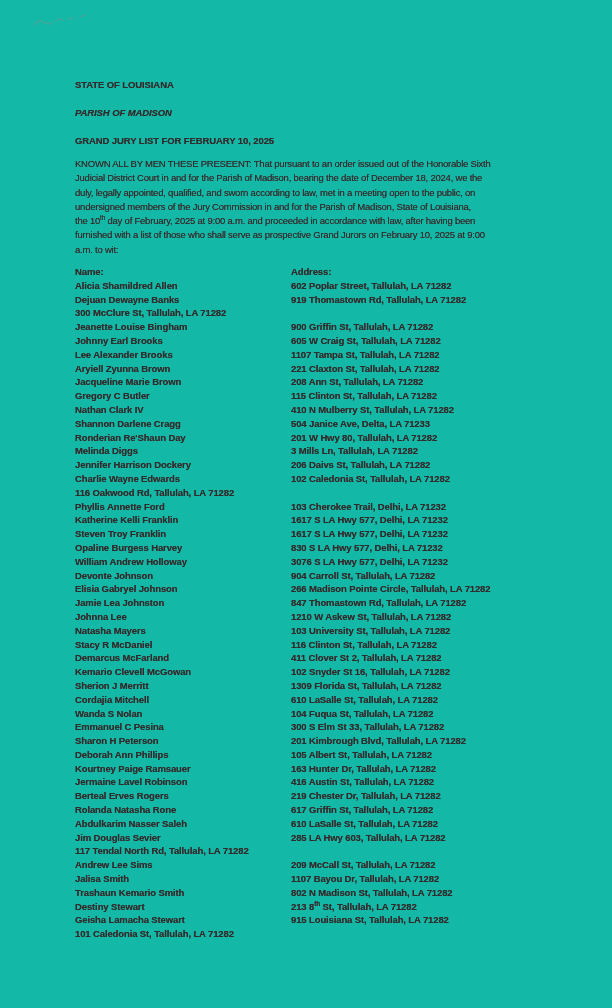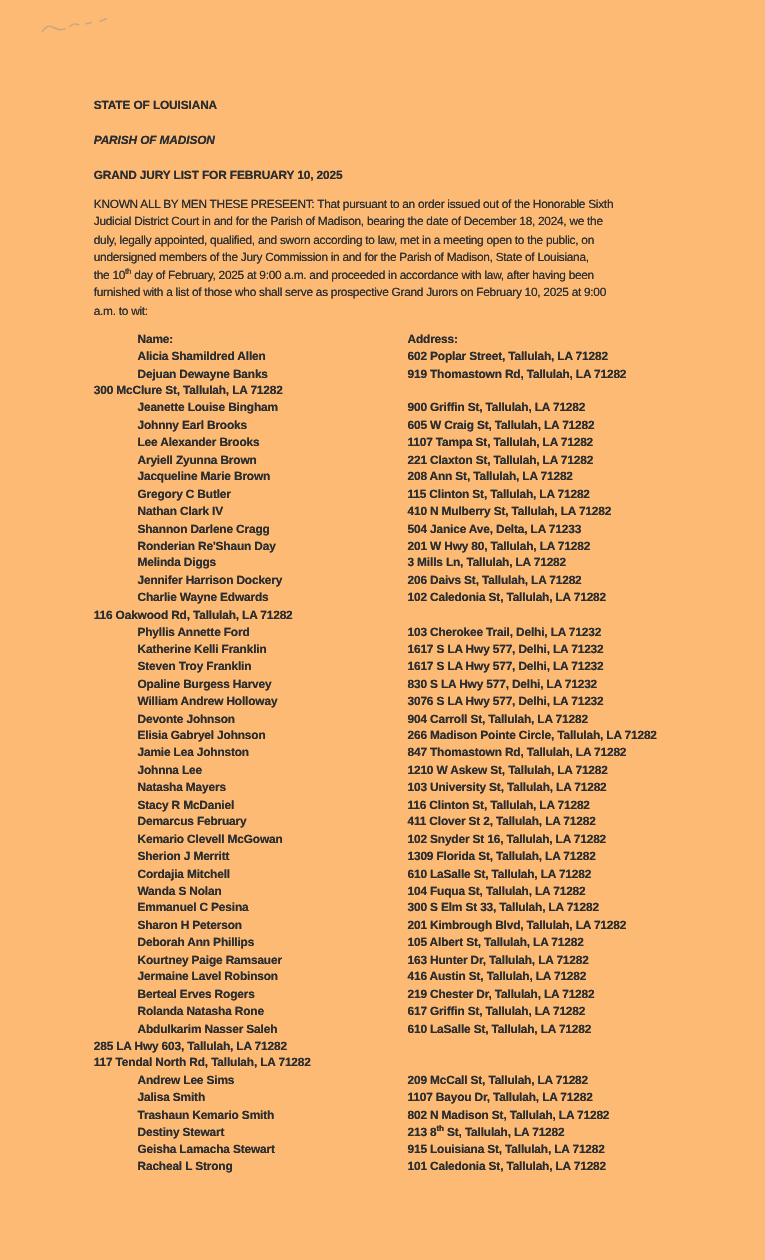--- a/index.html
+++ b/index.html
@@ -6,21 +6,21 @@
   body {
     width: 612px; height: 1008px;
     background: #ffffff;
     position: relative;
     overflow: hidden;
     font-family: "Liberation Sans", sans-serif;
     color: #2d2d2d;
   }
   .page {
     position: absolute; inset: 0;
-    background: #fdba74;
+    background: #14b8a6;
   }
   .hline {
     position: absolute; left: 75px;
     font-size: 9.5px; font-weight: 700;
     letter-spacing: -0.1px; white-space: nowrap;
     text-shadow: 0 0 0.3px #4a4a4a;
   }
   #state-line  { top: 79px; }
   #parish-line { top: 107px; font-style: italic; }
   #title-line  { top: 135px; }
@@ -34,21 +34,21 @@
   sup {
     font-size: 6.5px; line-height: 0; vertical-align: super;
   }
   .list {
     position: absolute; left: 75px; top: 265px;
     font-size: 9.5px; font-weight: 700;
     line-height: 13.8px; letter-spacing: -0.12px;
     text-shadow: 0 0 0.3px #4a4a4a;
   }
   .row { display: flex; }
-  .cname { width: 216px; white-space: nowrap; margin-left: 35px; }
+  .cname { width: 216px; white-space: nowrap; }
   .caddr { white-space: nowrap; }
   .smudge {
     position: absolute; left: 32px; top: 12px;
     opacity: 0.45; filter: blur(0.5px);
   }
 </style>
 </head>
 <body>
 
 <div class="page">
@@ -204,21 +204,21 @@
     <div class="cname">Natasha Mayers</div>
     <div class="caddr">103 University St, Tallulah, LA 71282</div>
   </div>
 
   <div class="row">
     <div class="cname">Stacy R McDaniel</div>
     <div class="caddr">116 Clinton St, Tallulah, LA 71282</div>
   </div>
 
   <div class="row">
-    <div class="cname">Demarcus February</div>
+    <div class="cname">Demarcus McFarland</div>
     <div class="caddr">411 Clover St 2, Tallulah, LA 71282</div>
   </div>
 
   <div class="row">
     <div class="cname">Kemario Clevell McGowan</div>
     <div class="caddr">102 Snyder St 16, Tallulah, LA 71282</div>
   </div>
 
   <div class="row">
     <div class="cname">Sherion J Merritt</div>
@@ -270,20 +270,21 @@
     <div class="cname">Rolanda Natasha Rone</div>
     <div class="caddr">617 Griffin St, Tallulah, LA 71282</div>
   </div>
 
   <div class="row">
     <div class="cname">Abdulkarim Nasser Saleh</div>
     <div class="caddr">610 LaSalle St, Tallulah, LA 71282</div>
   </div>
 
   <div class="row">
+    <div class="cname">Jim Douglas Sevier</div>
     <div class="caddr">285 LA Hwy 603, Tallulah, LA 71282</div>
   </div>
 
   <div class="row">
     <div class="caddr">117 Tendal North Rd, Tallulah, LA 71282</div>
   </div>
 
   <div class="row">
     <div class="cname">Andrew Lee Sims</div>
     <div class="caddr">209 McCall St, Tallulah, LA 71282</div>
@@ -303,19 +304,18 @@
     <div class="cname">Destiny Stewart</div>
     <div class="caddr">213 8<sup>th</sup> St, Tallulah, LA 71282</div>
   </div>
 
   <div class="row">
     <div class="cname">Geisha Lamacha Stewart</div>
     <div class="caddr">915 Louisiana St, Tallulah, LA 71282</div>
   </div>
 
   <div class="row">
-    <div class="cname">Racheal L Strong</div>
     <div class="caddr">101 Caledonia St, Tallulah, LA 71282</div>
   </div>
 </div>
   </div>
 
 </div>
 
 </body></html>

